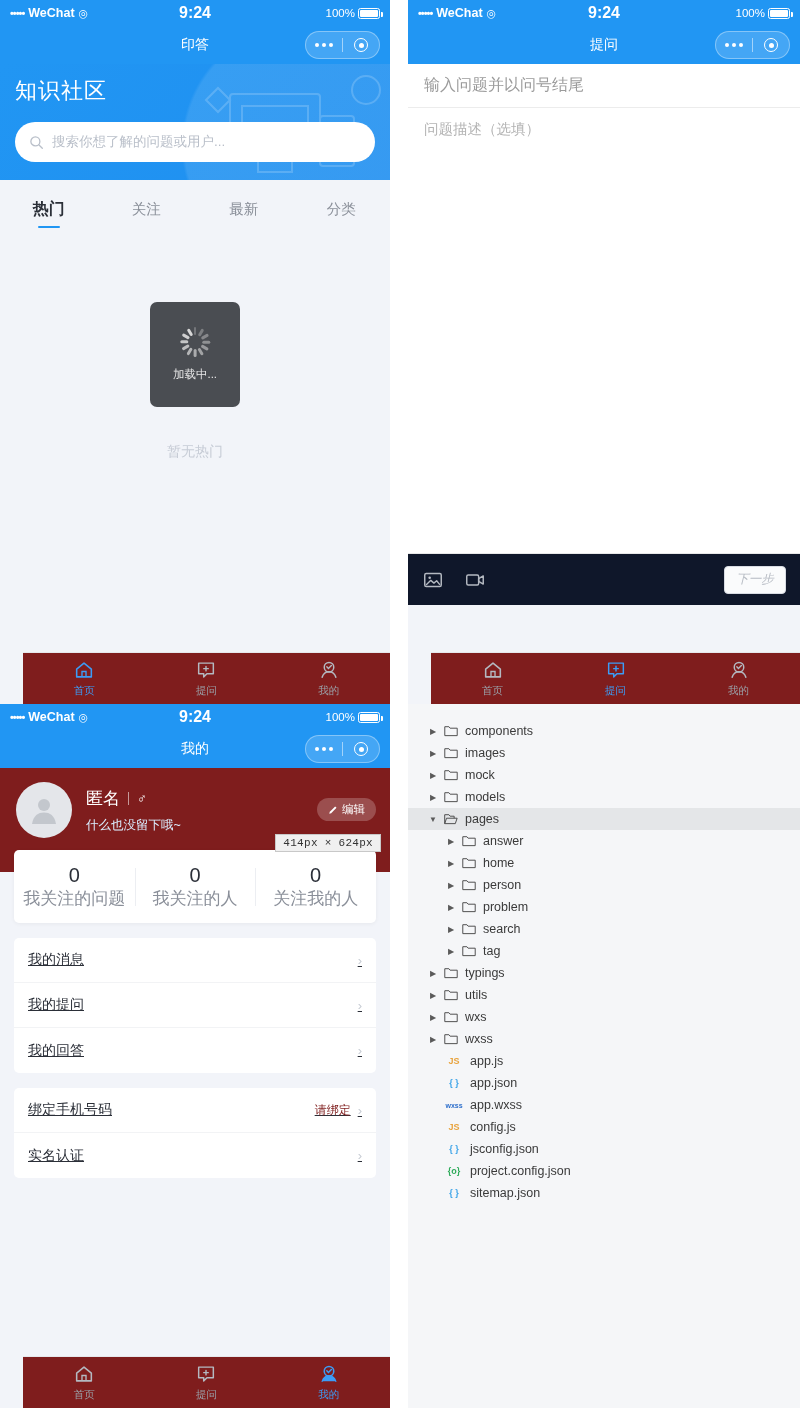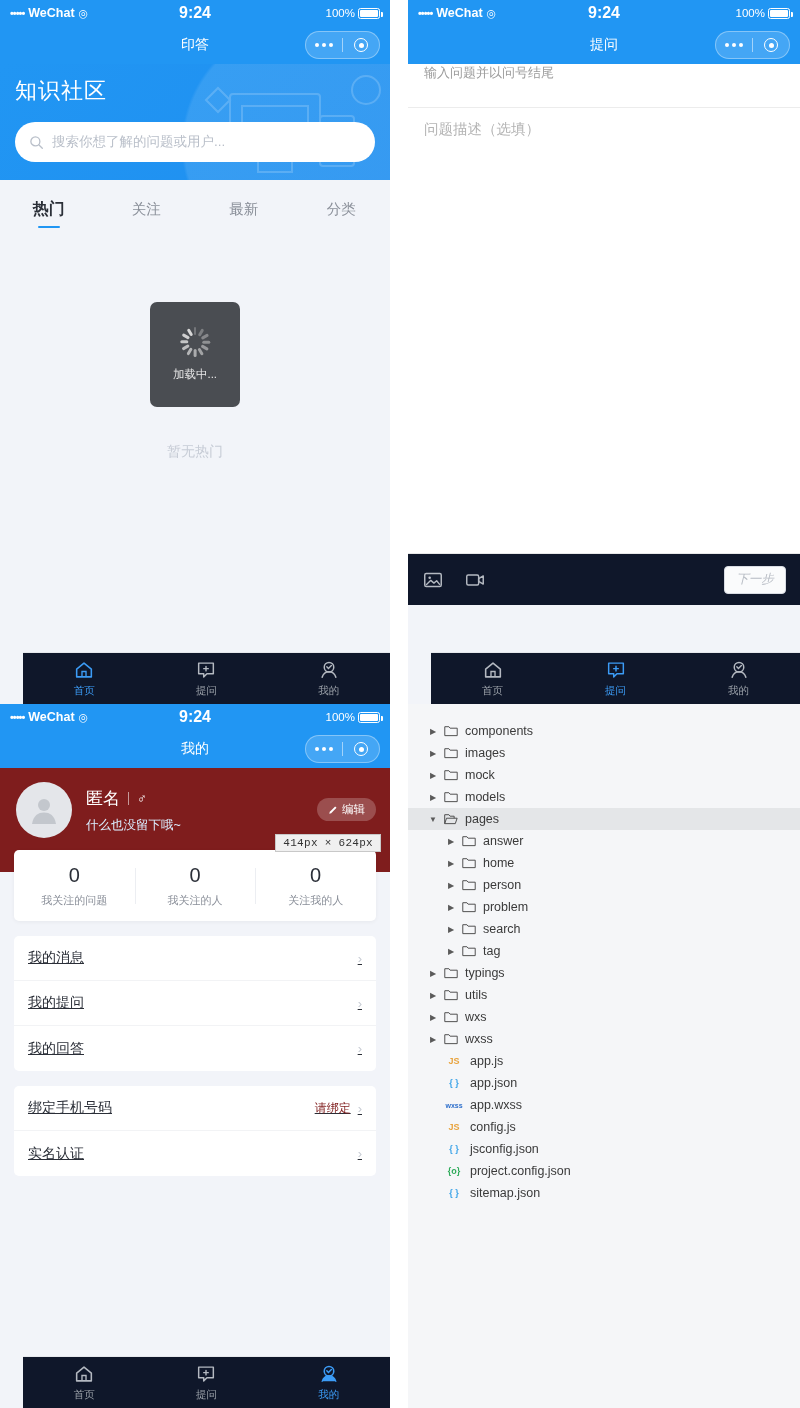--- a/index.html
+++ b/index.html
@@ -142,36 +142,36 @@
   }
   .toast-label { color: #e9e9e9; font-size: 11.5px; }
   .empty-text {
     position: absolute; left: 0; right: 0; top: 205px; text-align: center;
     color: #c7ccd6; font-size: 14px;
   }
 
   
   .tabbar {
     position: absolute; left: 0; right: 0; bottom: 0; height: 52px;
-    background: #0f172a; border-top: 1px solid #e6e8ec;
+    background: #7f1d1d; border-top: 1px solid #e6e8ec;
     display: flex; align-items: center; margin-left: 23px;
   }
   .tabbar-item {
     flex: 1; display: flex; flex-direction: column; align-items: center; justify-content: center;
     gap: 3px;
   }
   .tabbar-label { font-size: 10.5px; color: #9aa0a8; }
   .tabbar-item.active .tabbar-label { color: #3c9cf6; }
   .tb-icon { width: 22px; height: 22px; display: block; }
 
   
   .ask-body { background: #ffffff; height: 541px; position: relative; }
   .ask-input {
-    height: 44px; display: flex; padding: 0 16px;
-    border-bottom: 1px solid #ececec; color: #9b9b9b; font-size: 13px;
+    height: 44px; display: flex; align-items: center; padding: 0 16px;
+    border-bottom: 1px solid #ececec; color: #9b9b9b; font-size: 16px;
   }
   .ask-desc {
     padding: 12px 16px 0; color: #b3b3b3; font-size: 14.5px;
   }
   .ask-toolbar {
     position: absolute; left: 0; right: 0; bottom: 0; height: 52px;
     border-top: 1px solid #e8e8e8; background: #0f172a;
     display: flex; align-items: center; padding: 0 14px; gap: 20px; font-style: italic;
   }
   .next-btn {
@@ -213,21 +213,21 @@
   .stats-card {
     margin: -22px 14px 0; background: #fff; border-radius: 5px;
     display: flex; padding: 14px 0 13px; position: relative; z-index: 5;
     box-shadow: 0 1px 4px rgba(0,0,0,0.05);
   }
   .stat { flex: 1; text-align: center; position: relative; }
   .stat + .stat::before {
     content:""; position: absolute; left: 0; top: 4px; bottom: 4px; width: 1px; background: #eceef2;
   }
   .stat-num { font-size: 20px; color: #2b2f38; }
-  .stat-label { font-size: 11px; color: #8a8f99; margin-top: 6px; }
+  .stat-label { font-size: 17px; color: #8a8f99; }
 
   .menu-group {
     margin: 15px 14px 0; background: #fff; border-radius: 5px; overflow: hidden;
   }
   .menu-row {
     height: 45px; display: flex; align-items: center; padding: 0 14px;
     border-bottom: 1px solid #f2f3f5; font-size: 14px; color: #2b2f38; text-decoration: underline;
   }
   .menu-row:last-child { border-bottom: none; }
   .menu-right { margin-left: auto; display: flex; align-items: center; gap: 7px; }

